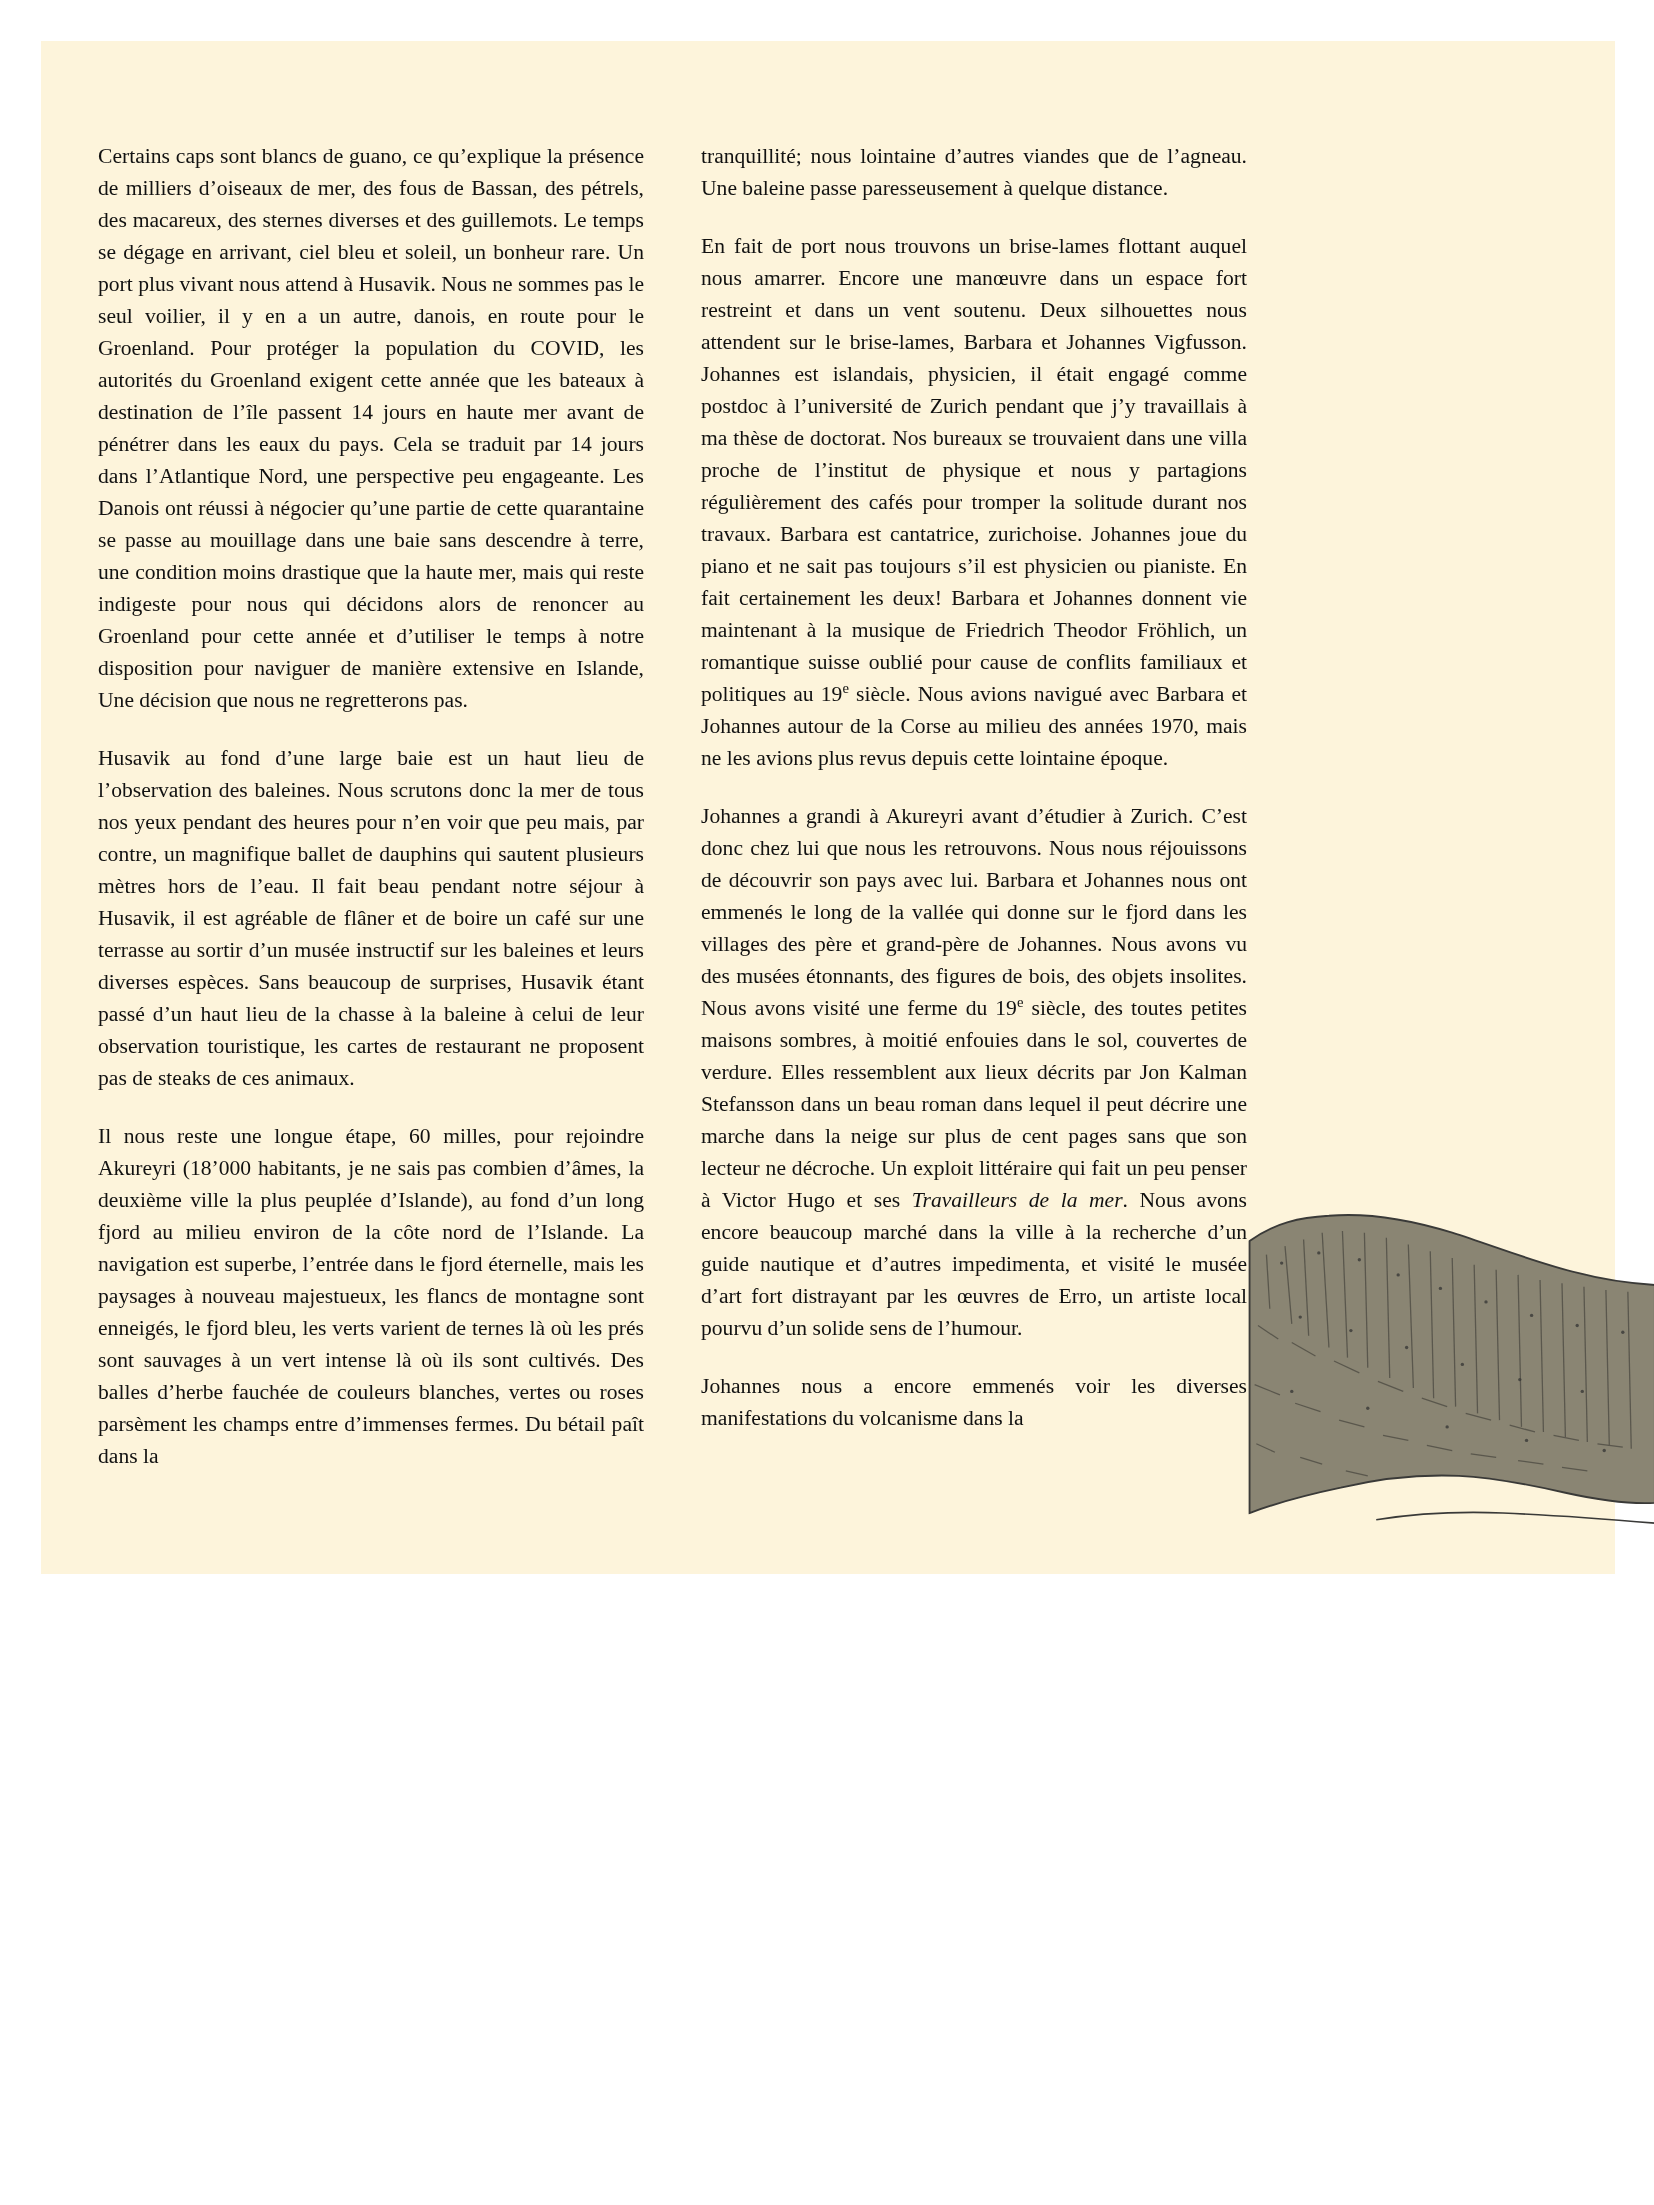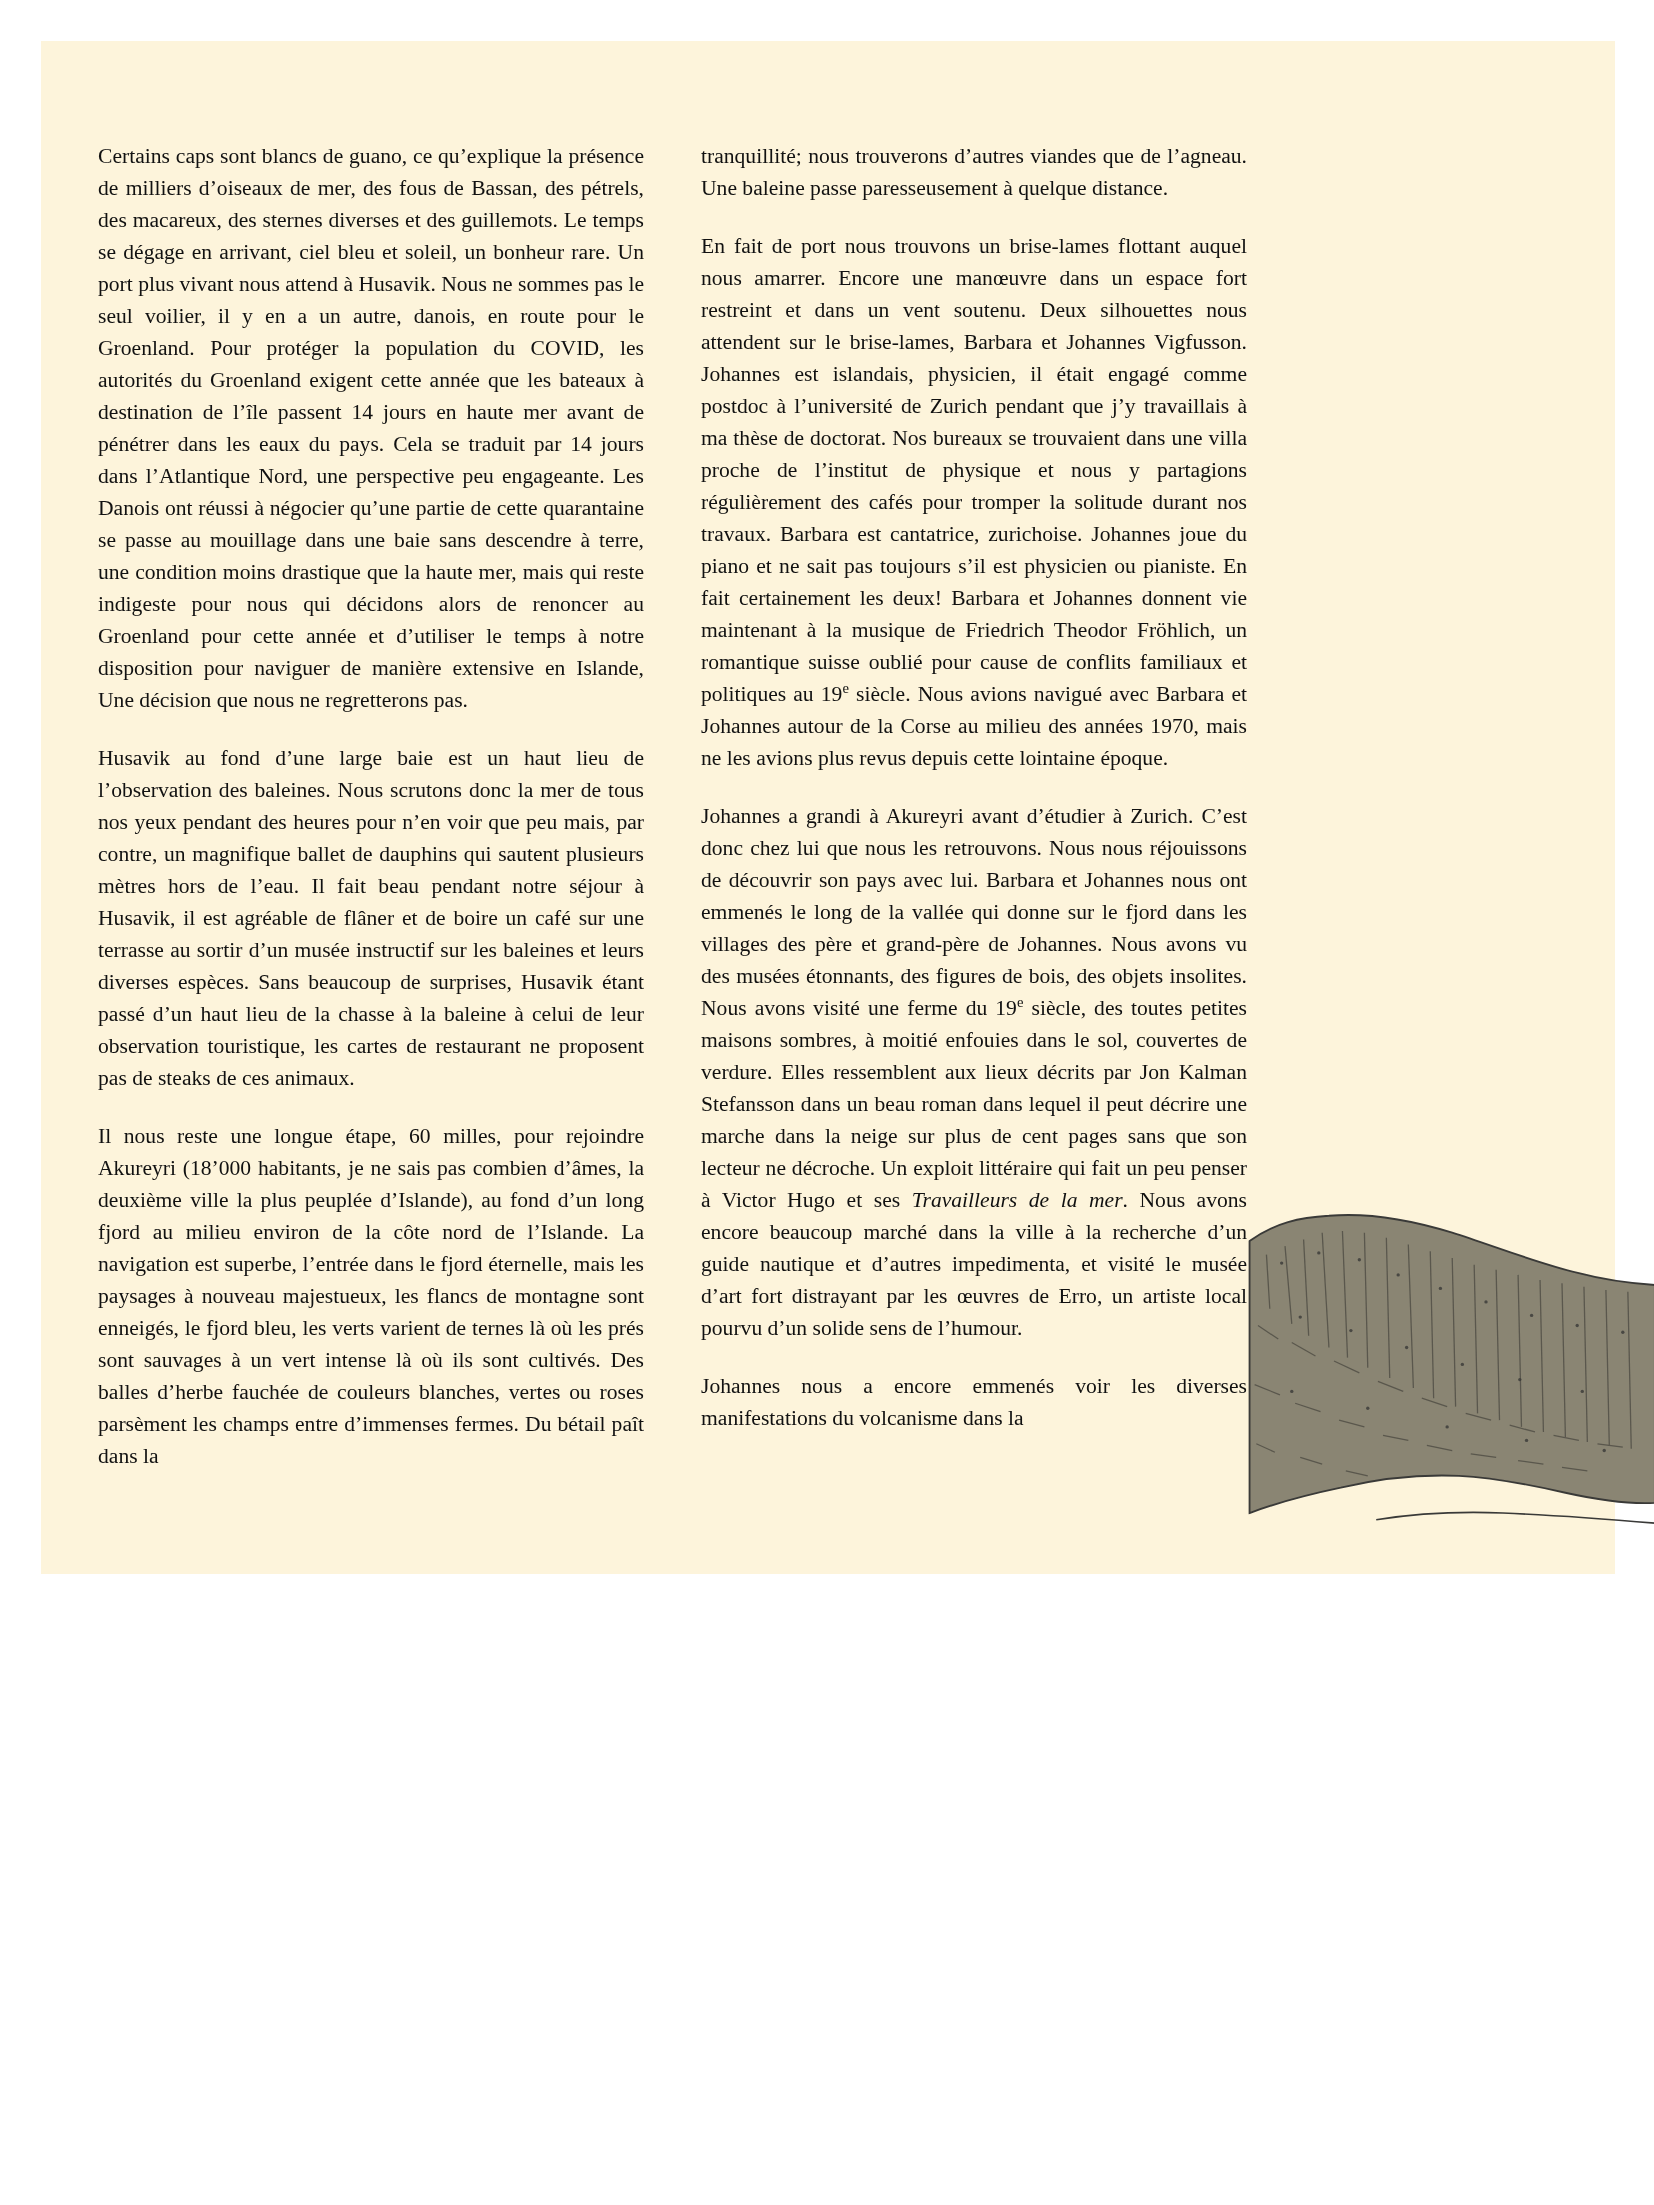--- a/index.html
+++ b/index.html
@@ -184,21 +184,21 @@
     </svg>
   </div>
 
   <div class="columns">
     <div class="col">
       <p>Certains caps sont blancs de guano, ce qu’explique la présence de milliers d’oiseaux de mer, des fous de Bassan, des pétrels, des macareux, des sternes diverses et des guillemots. Le temps se dégage en arrivant, ciel bleu et soleil, un bonheur rare. Un port plus vivant nous attend à Husavik. Nous ne sommes pas le seul voilier, il y en a un autre, danois, en route pour le Groenland. Pour protéger la population du COVID, les autorités du Groenland exigent cette année que les bateaux à destination de l’île passent 14 jours en haute mer avant de pénétrer dans les eaux du pays. Cela se traduit par 14 jours dans l’Atlantique Nord, une perspective peu engageante. Les Danois ont réussi à négocier qu’une partie de cette quarantaine se passe au mouillage dans une baie sans descendre à terre, une condition moins drastique que la haute mer, mais qui reste indigeste pour nous qui décidons alors de renoncer au Groenland pour cette année et d’utiliser le temps à notre disposition pour naviguer de manière extensive en Islande, Une décision que nous ne regretterons pas.</p>
       <p>Husavik au fond d’une large baie est un haut lieu de l’observation des baleines. Nous scrutons donc la mer de tous nos yeux pendant des heures pour n’en voir que peu mais, par contre, un magnifique ballet de dauphins qui sautent plusieurs mètres hors de l’eau. Il fait beau pendant notre séjour à Husavik, il est agréable de flâner et de boire un café sur une terrasse au sortir d’un musée instructif sur les baleines et leurs diverses espèces. Sans beaucoup de surprises, Husavik étant passé d’un haut lieu de la chasse à la baleine à celui de leur observation touristique, les cartes de restaurant ne proposent pas de steaks de ces animaux.</p>
       <p>Il nous reste une longue étape, 60 milles, pour rejoindre Akureyri (18’000 habitants, je ne sais pas combien d’âmes, la deuxième ville la plus peuplée d’Islande), au fond d’un long fjord au milieu environ de la côte nord de l’Islande. La navigation est superbe, l’entrée dans le fjord éternelle, mais les paysages à nouveau majestueux, les flancs de montagne sont enneigés, le fjord bleu, les verts varient de ternes là où les prés sont sauvages à un vert intense là où ils sont cultivés. Des balles d’herbe fauchée de couleurs blanches, vertes ou roses parsèment les champs entre d’immenses fermes. Du bétail paît dans la</p>
     </div>
     <div class="col">
-      <p>tranquillité; nous trouverons d’autres viandes que de l’agneau. Une baleine passe paresseusement à quelque distance.</p>
+      <p>tranquillité; nous lointaine d’autres viandes que de l’agneau. Une baleine passe paresseusement à quelque distance.</p>
       <p>En fait de port nous trouvons un brise-lames flottant auquel nous amarrer. Encore une manœuvre dans un espace fort restreint et dans un vent soutenu. Deux silhouettes nous attendent sur le brise-lames, Barbara et Johannes Vigfusson. Johannes est islandais, physicien, il était engagé comme postdoc à l’université de Zurich pendant que j’y travaillais à ma thèse de doctorat. Nos bureaux se trouvaient dans une villa proche de l’institut de physique et nous y partagions régulièrement des cafés pour tromper la solitude durant nos travaux. Barbara est cantatrice, zurichoise. Johannes joue du piano et ne sait pas toujours s’il est physicien ou pianiste. En fait certainement les deux! Barbara et Johannes donnent vie maintenant à la musique de Friedrich Theodor Fröhlich, un romantique suisse oublié pour cause de conflits familiaux et politiques au 19<sup>e</sup> siècle. Nous avions navigué avec Barbara et Johannes autour de la Corse au milieu des années 1970, mais ne les avions plus revus depuis cette lointaine époque.</p>
       <p>Johannes a grandi à Akureyri avant d’étudier à Zurich. C’est donc chez lui que nous les retrouvons. Nous nous réjouissons de découvrir son pays avec lui. Barbara et Johannes nous ont emmenés le long de la vallée qui donne sur le fjord dans les villages des père et grand-père de Johannes. Nous avons vu des musées étonnants, des figures de bois, des objets insolites. Nous avons visité une ferme du 19<sup>e</sup> siècle, des toutes petites maisons sombres, à moitié enfouies dans le sol, couvertes de verdure. Elles ressemblent aux lieux décrits par Jon Kalman Stefansson dans un beau roman dans lequel il peut décrire une marche dans la neige sur plus de cent pages sans que son lecteur ne décroche. Un exploit littéraire qui fait un peu penser à Victor Hugo et ses <em>Travailleurs de la mer</em>. Nous avons encore beaucoup marché dans la ville à la recherche d’un guide nautique et d’autres impedimenta, et visité le musée d’art fort distrayant par les œuvres de Erro, un artiste local pourvu d’un solide sens de l’humour.</p>
       <p>Johannes nous a encore emmenés voir les diverses manifestations du volcanisme dans la</p>
     </div>
   </div>
 
   <div class="footer">
     <span class="folio">220</span>
     <span class="running-head"><span>Barbara et voile avec </span><em>Nord</em></span>
   </div>

